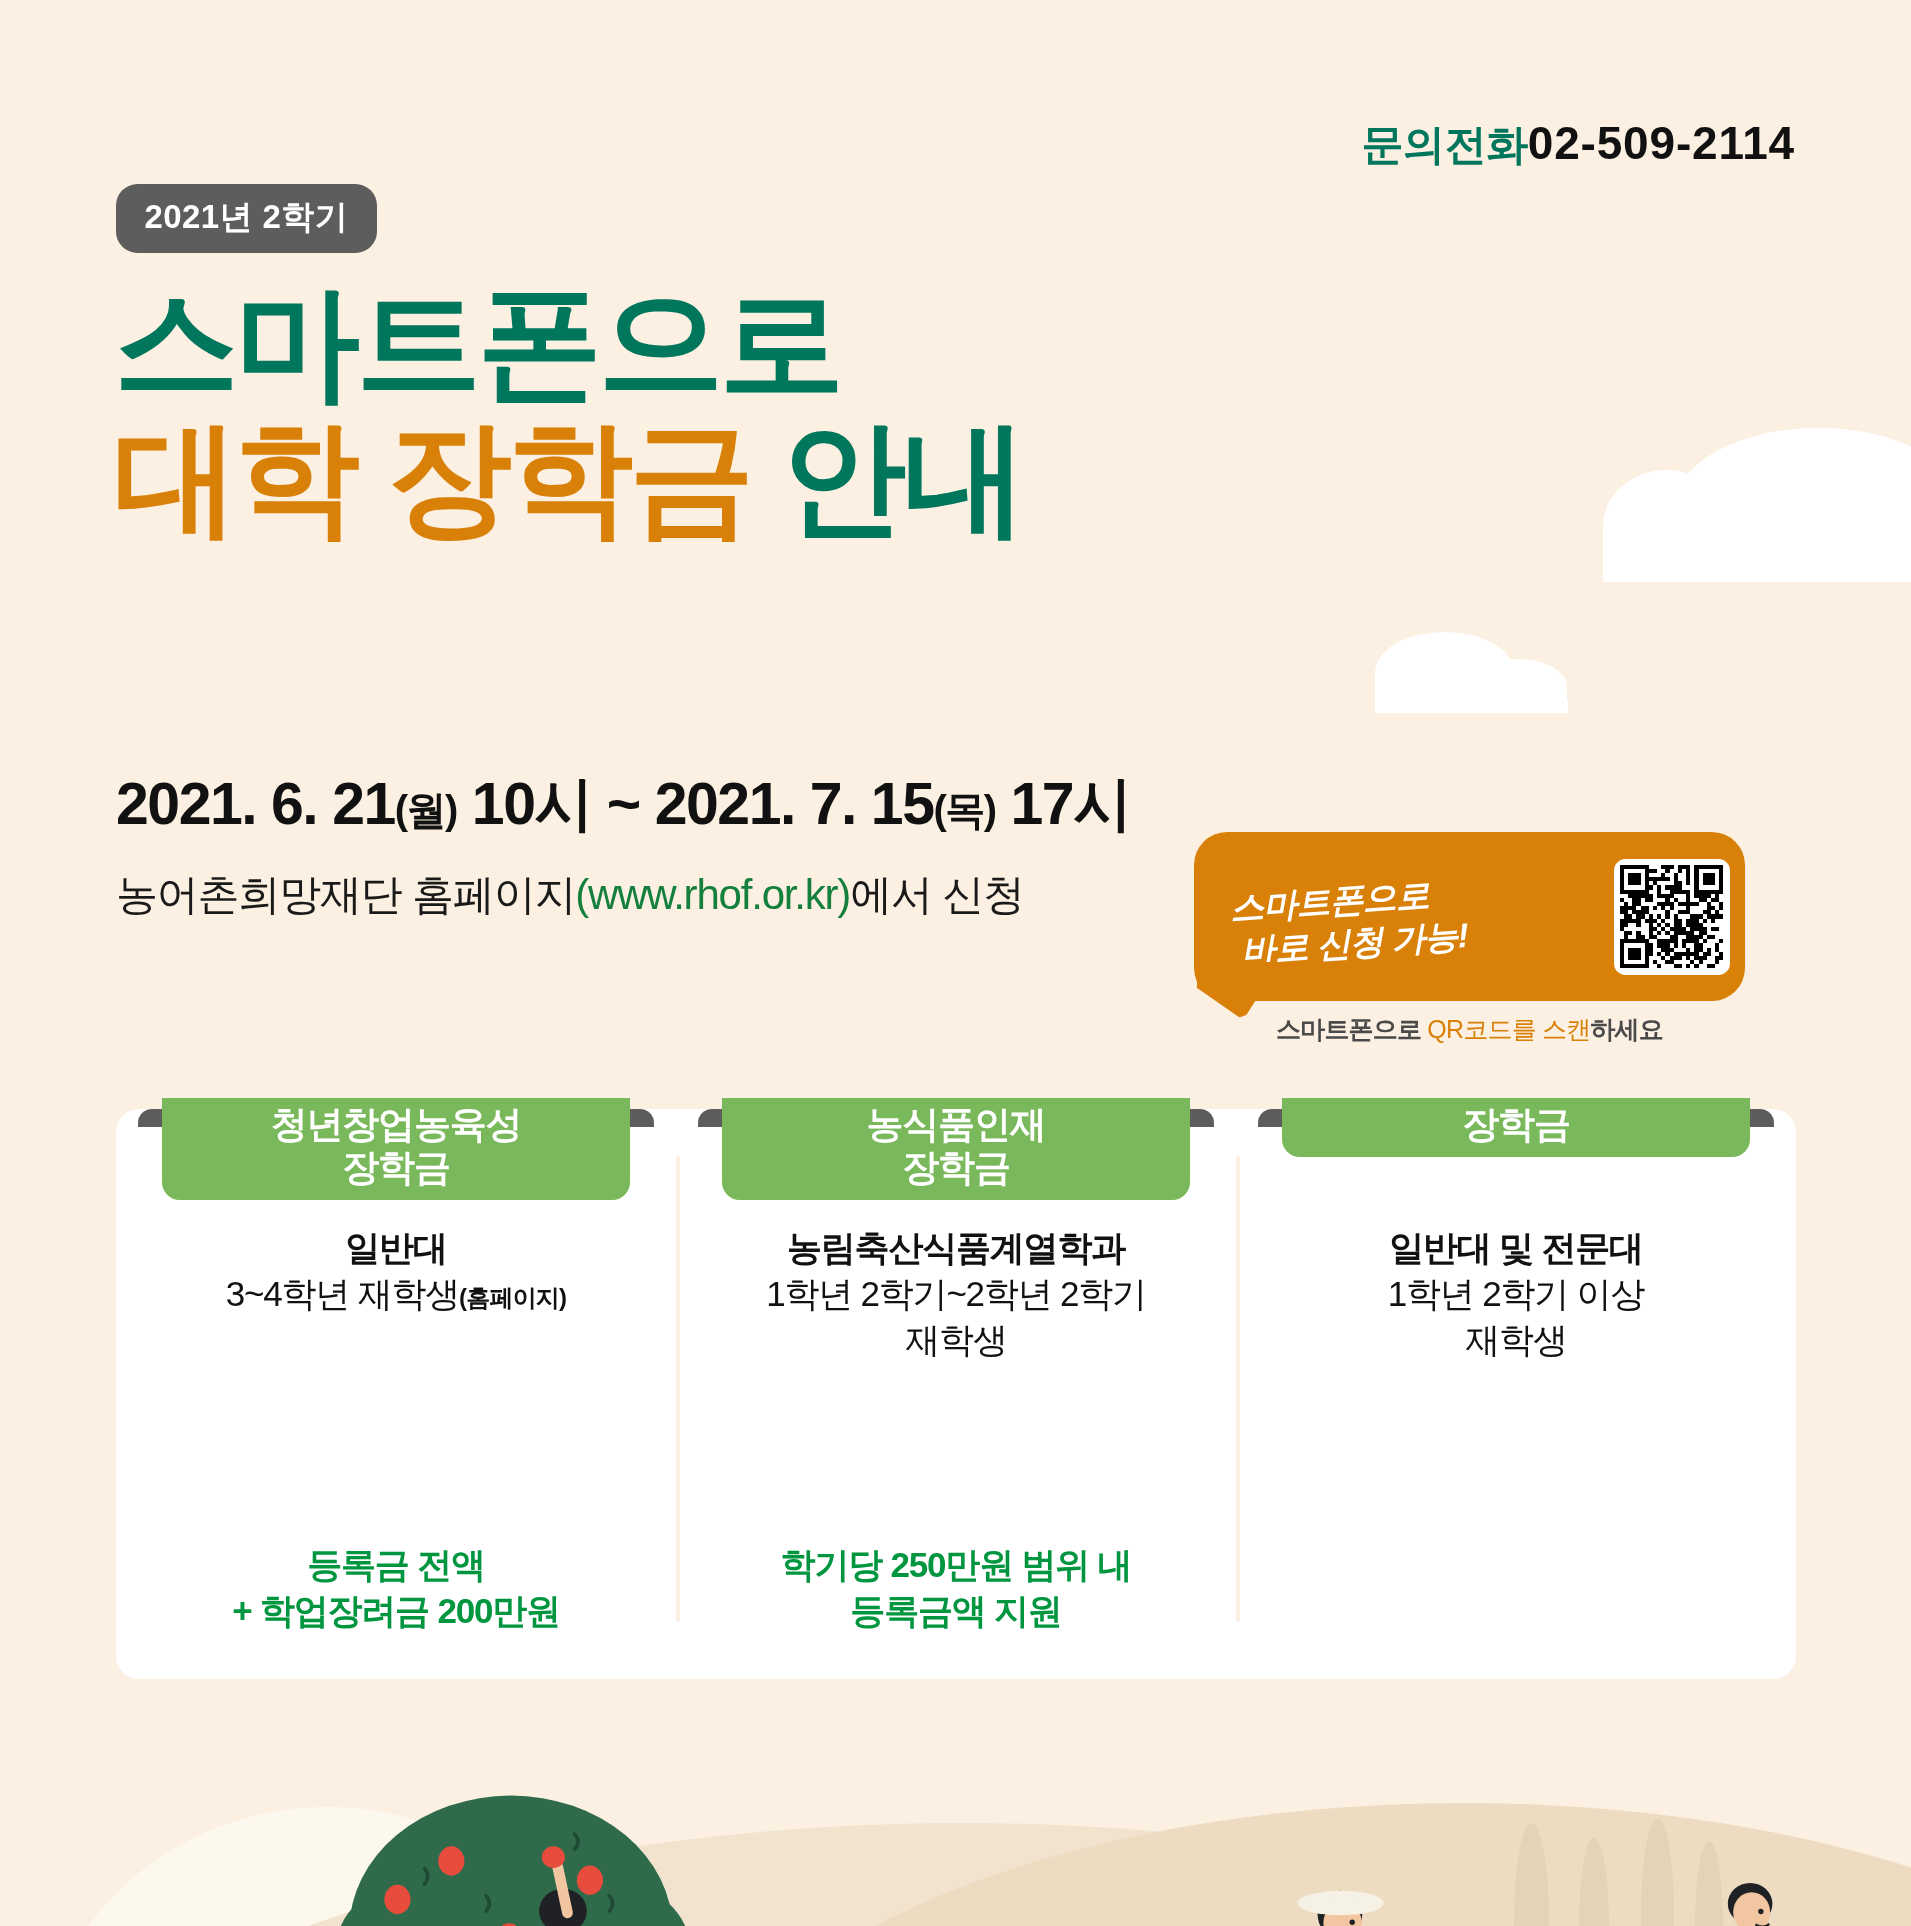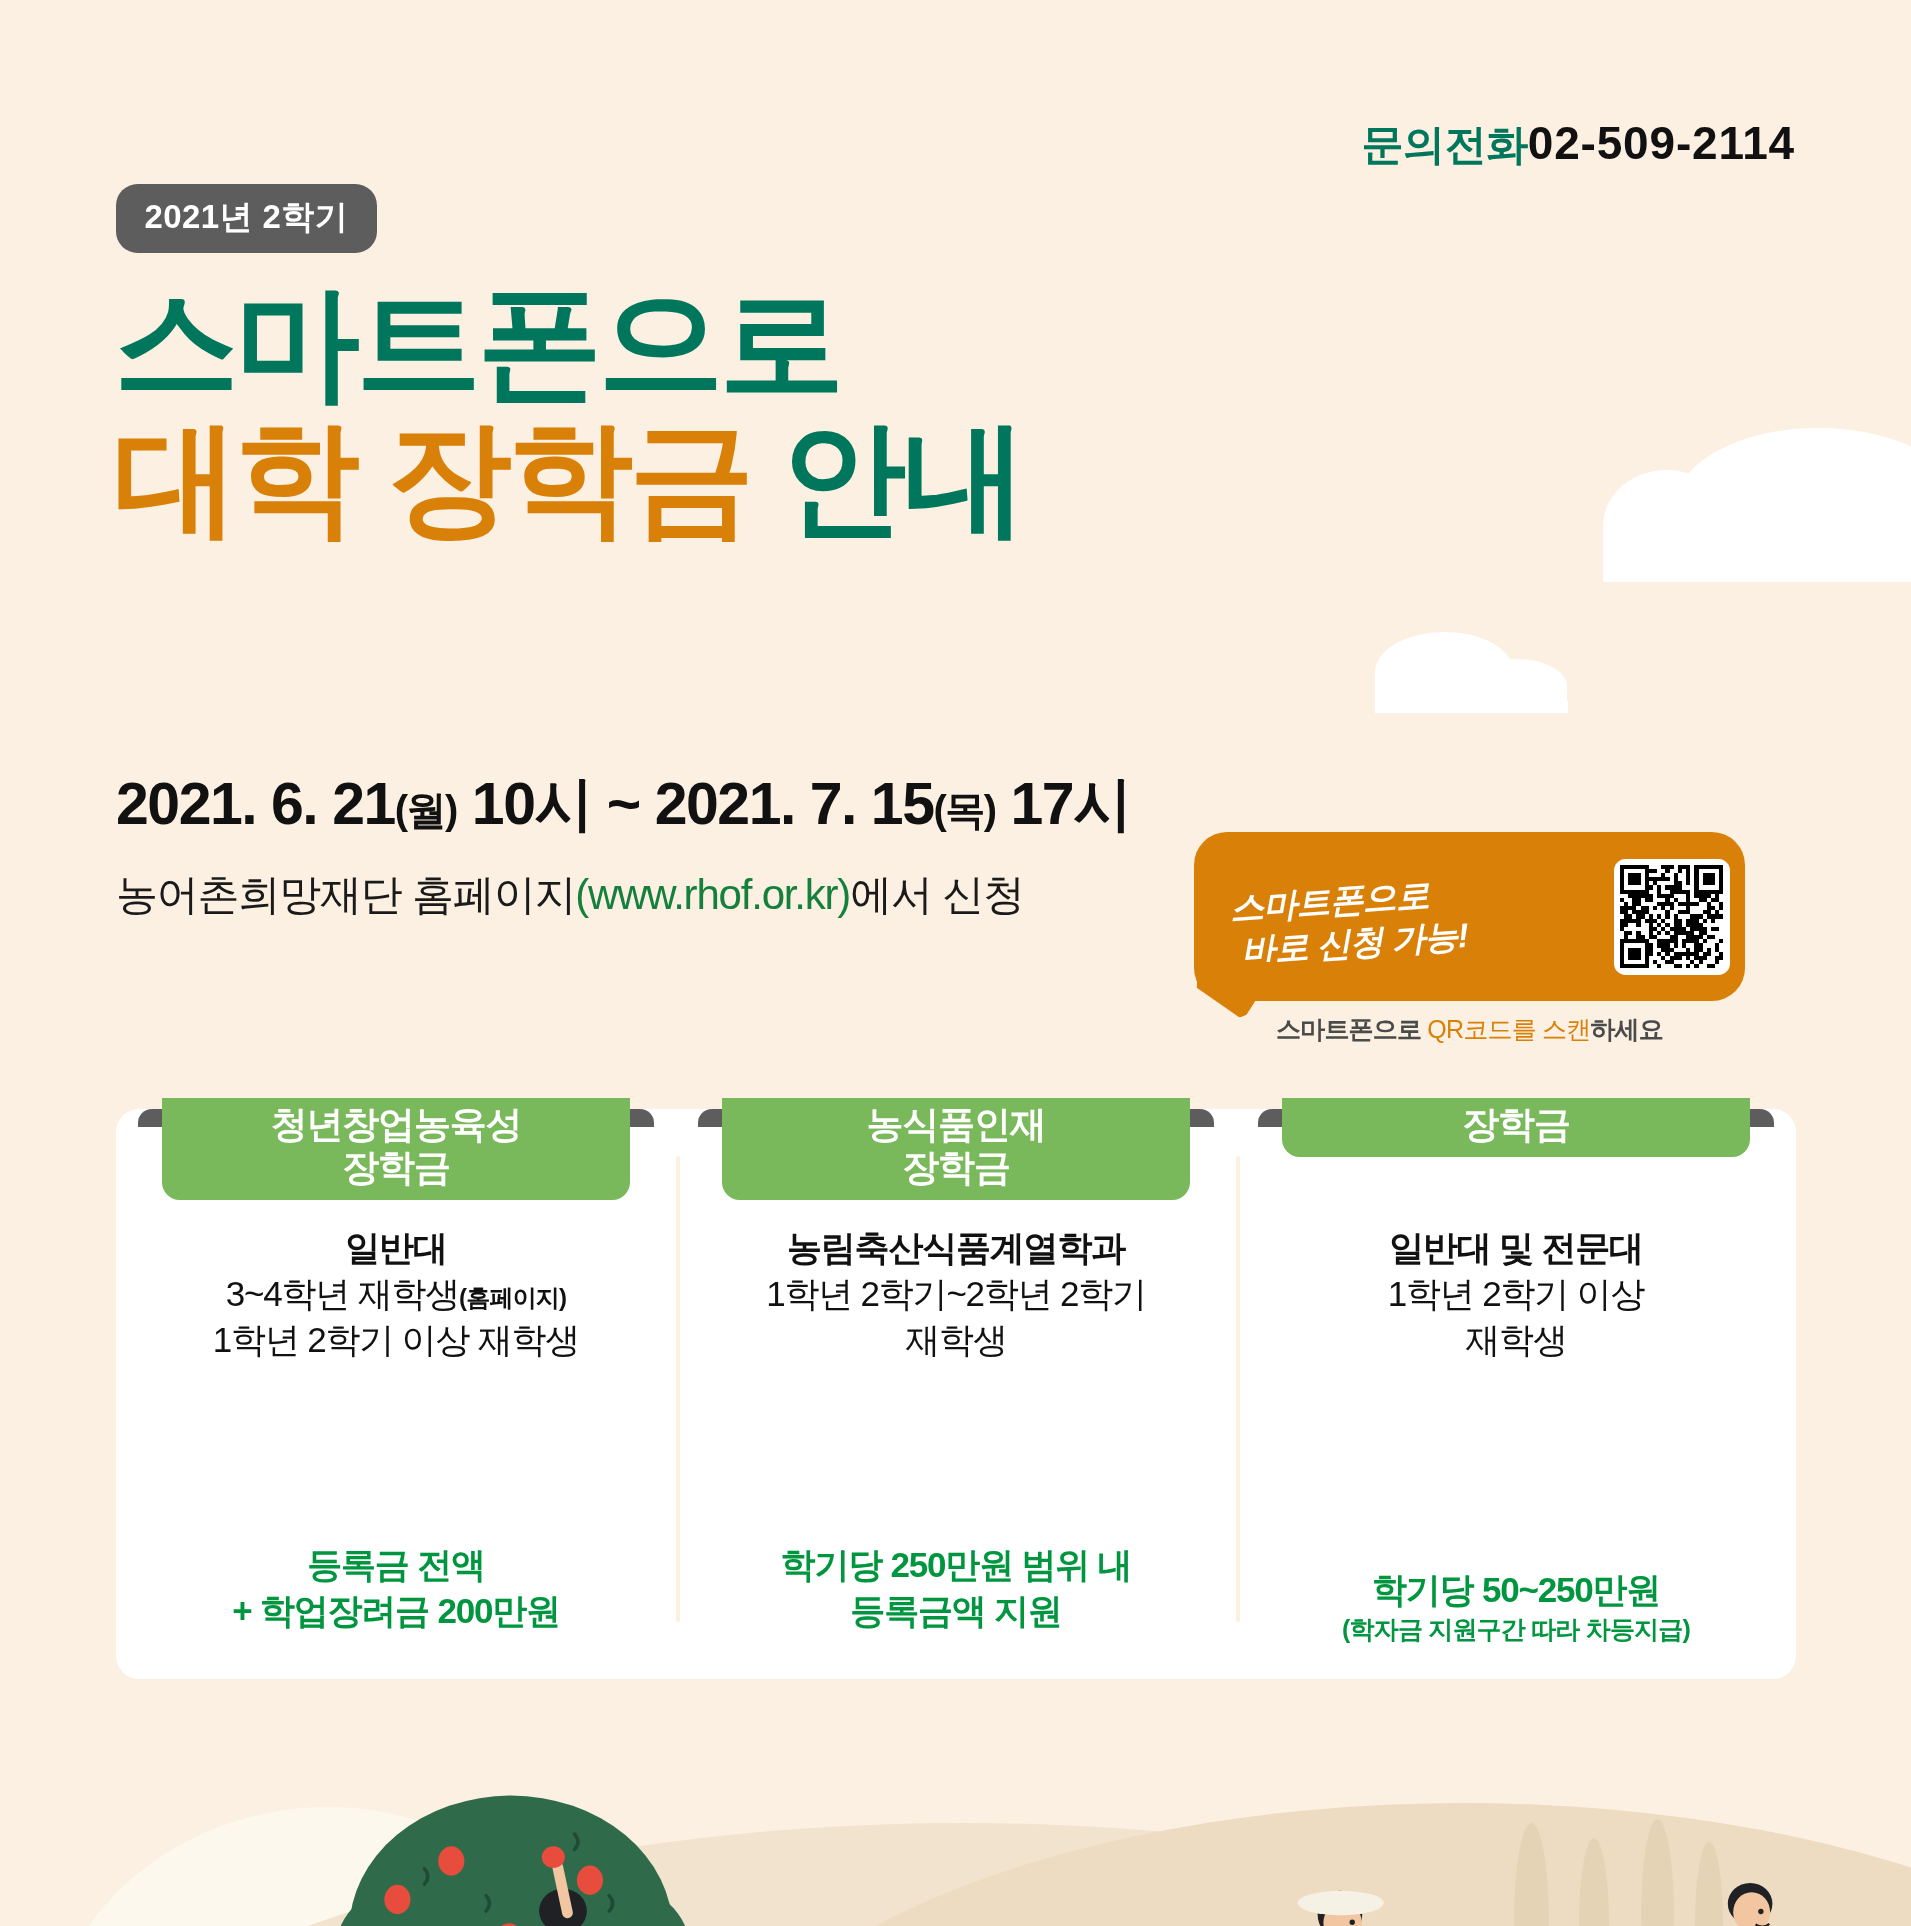--- a/index.html
+++ b/index.html
@@ -845,21 +845,20 @@
       <div class="card">
         <div class="fold l"></div>
         <div class="fold r"></div>
         <div class="card-head">
           <div>청년창업농육성</div>
           <div>장학금</div>
         </div>
         <div class="card-body">
           <div class="cb-strong">일반대</div>
           <div class="cb-reg">3~4학년 재학생<span class="sm">(홈페이지)</span></div>
-          <div class="cb-reg">1학년 2학기 이상 재학생</div>
         </div>
         <div class="card-amount" style="bottom: 46px;">
           <div class="amt">등록금 전액</div>
           <div class="amt">+ 학업장려금 200만원</div>
         </div>
       </div>
       <div class="card">
         <div class="fold l"></div>
         <div class="fold r"></div>
         <div class="card-head">
@@ -880,24 +879,20 @@
         <div class="fold l"></div>
         <div class="fold r"></div>
         <div class="card-head">
           <div>장학금</div>
         </div>
         <div class="card-body">
           <div class="cb-strong">일반대 및 전문대</div>
           <div class="cb-reg">1학년 2학기 이상</div>
           <div class="cb-reg">재학생</div>
         </div>
-        <div class="card-amount" style="bottom: 34px;">
-          <div class="amt">학기당 50~250만원</div>
-          <div class="amt-note">(학자금 지원구간 따라 차등지급)</div>
-        </div>
       </div>
     </div>
 
   <div class="scene">
     <div class="sky"></div>
     <div class="sunarc"></div>
     <div class="hillA"></div>
     <div class="hillB"></div>
 
     <div class="poplar" style="left:1514px; top:116px; width:35px; height:166px;"></div>

